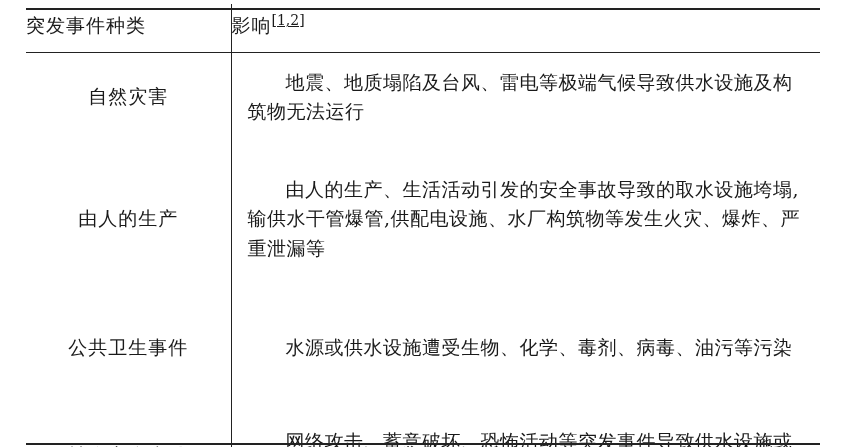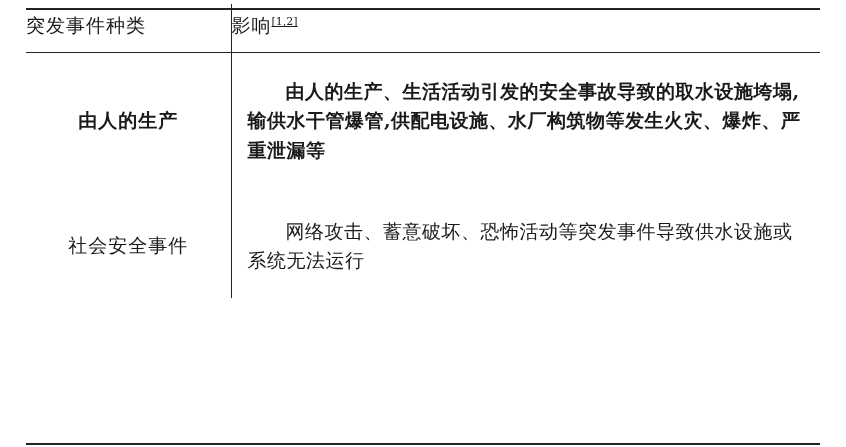--- a/index.html
+++ b/index.html
@@ -85,27 +85,27 @@
     letter-spacing: 0.5px;
   }
   td.eff .indent {
     text-indent: 2em;
     display: block;
   }
   tr.body-row + tr.body-row td {
     border-top: 0;
   }
   .sup {
-    font-size: 11px;
+    font-size: 14px;
     vertical-align: super;
     letter-spacing: 0;
     text-decoration: underline;
   }
   tr.r-nat td { height: 78px; }
-  tr.r-acc td { height: 126px; font-weight: bold; }
+  tr.r-acc td { height: 126px; }
   tr.r-pub td { height: 92px; }
   tr.r-soc td { height: 84px; }
 </style>
 </head>
 <body>
 
 <div class="page">
   <div class="rule-top"></div>
   <div class="rule-header"></div>
   <div class="rule-bottom"></div>
@@ -117,24 +117,36 @@
       </colgroup>
     <thead>
       <tr>
         <th class="hcell">突发事件种类</th>
         <th class="hcell right-col">
           <span>影响</span><span class="sup">[1,2]</span>
         </th>
       </tr>
     </thead>
     <tbody>
+      <tr class="body-row r-nat">
+        <td class="cat">自然灾害</td>
+        <td class="eff">
+            <span class="indent">地震、地质塌陷及台风、雷电等极端气候导致供水设施及构筑物无法运行</span>
+          </td>
+      </tr>
       <tr class="body-row r-acc">
         <td class="cat">由人的生产</td>
         <td class="eff">
             <span class="indent">由人的生产、生活活动引发的安全事故导致的取水设施垮塌,输供水干管爆管,供配电设施、水厂构筑物等发生火灾、爆炸、严重泄漏等</span>
+          </td>
+      </tr>
+      <tr class="body-row r-pub">
+        <td class="cat">公共卫生事件</td>
+        <td class="eff">
+            <span class="indent">水源或供水设施遭受生物、化学、毒剂、病毒、油污等污染</span>
           </td>
       </tr>
       <tr class="body-row r-soc">
         <td class="cat">社会安全事件</td>
         <td class="eff">
             <span class="indent">网络攻击、蓄意破坏、恐怖活动等突发事件导致供水设施或系统无法运行</span>
           </td>
       </tr>
     </tbody>
   </table>

